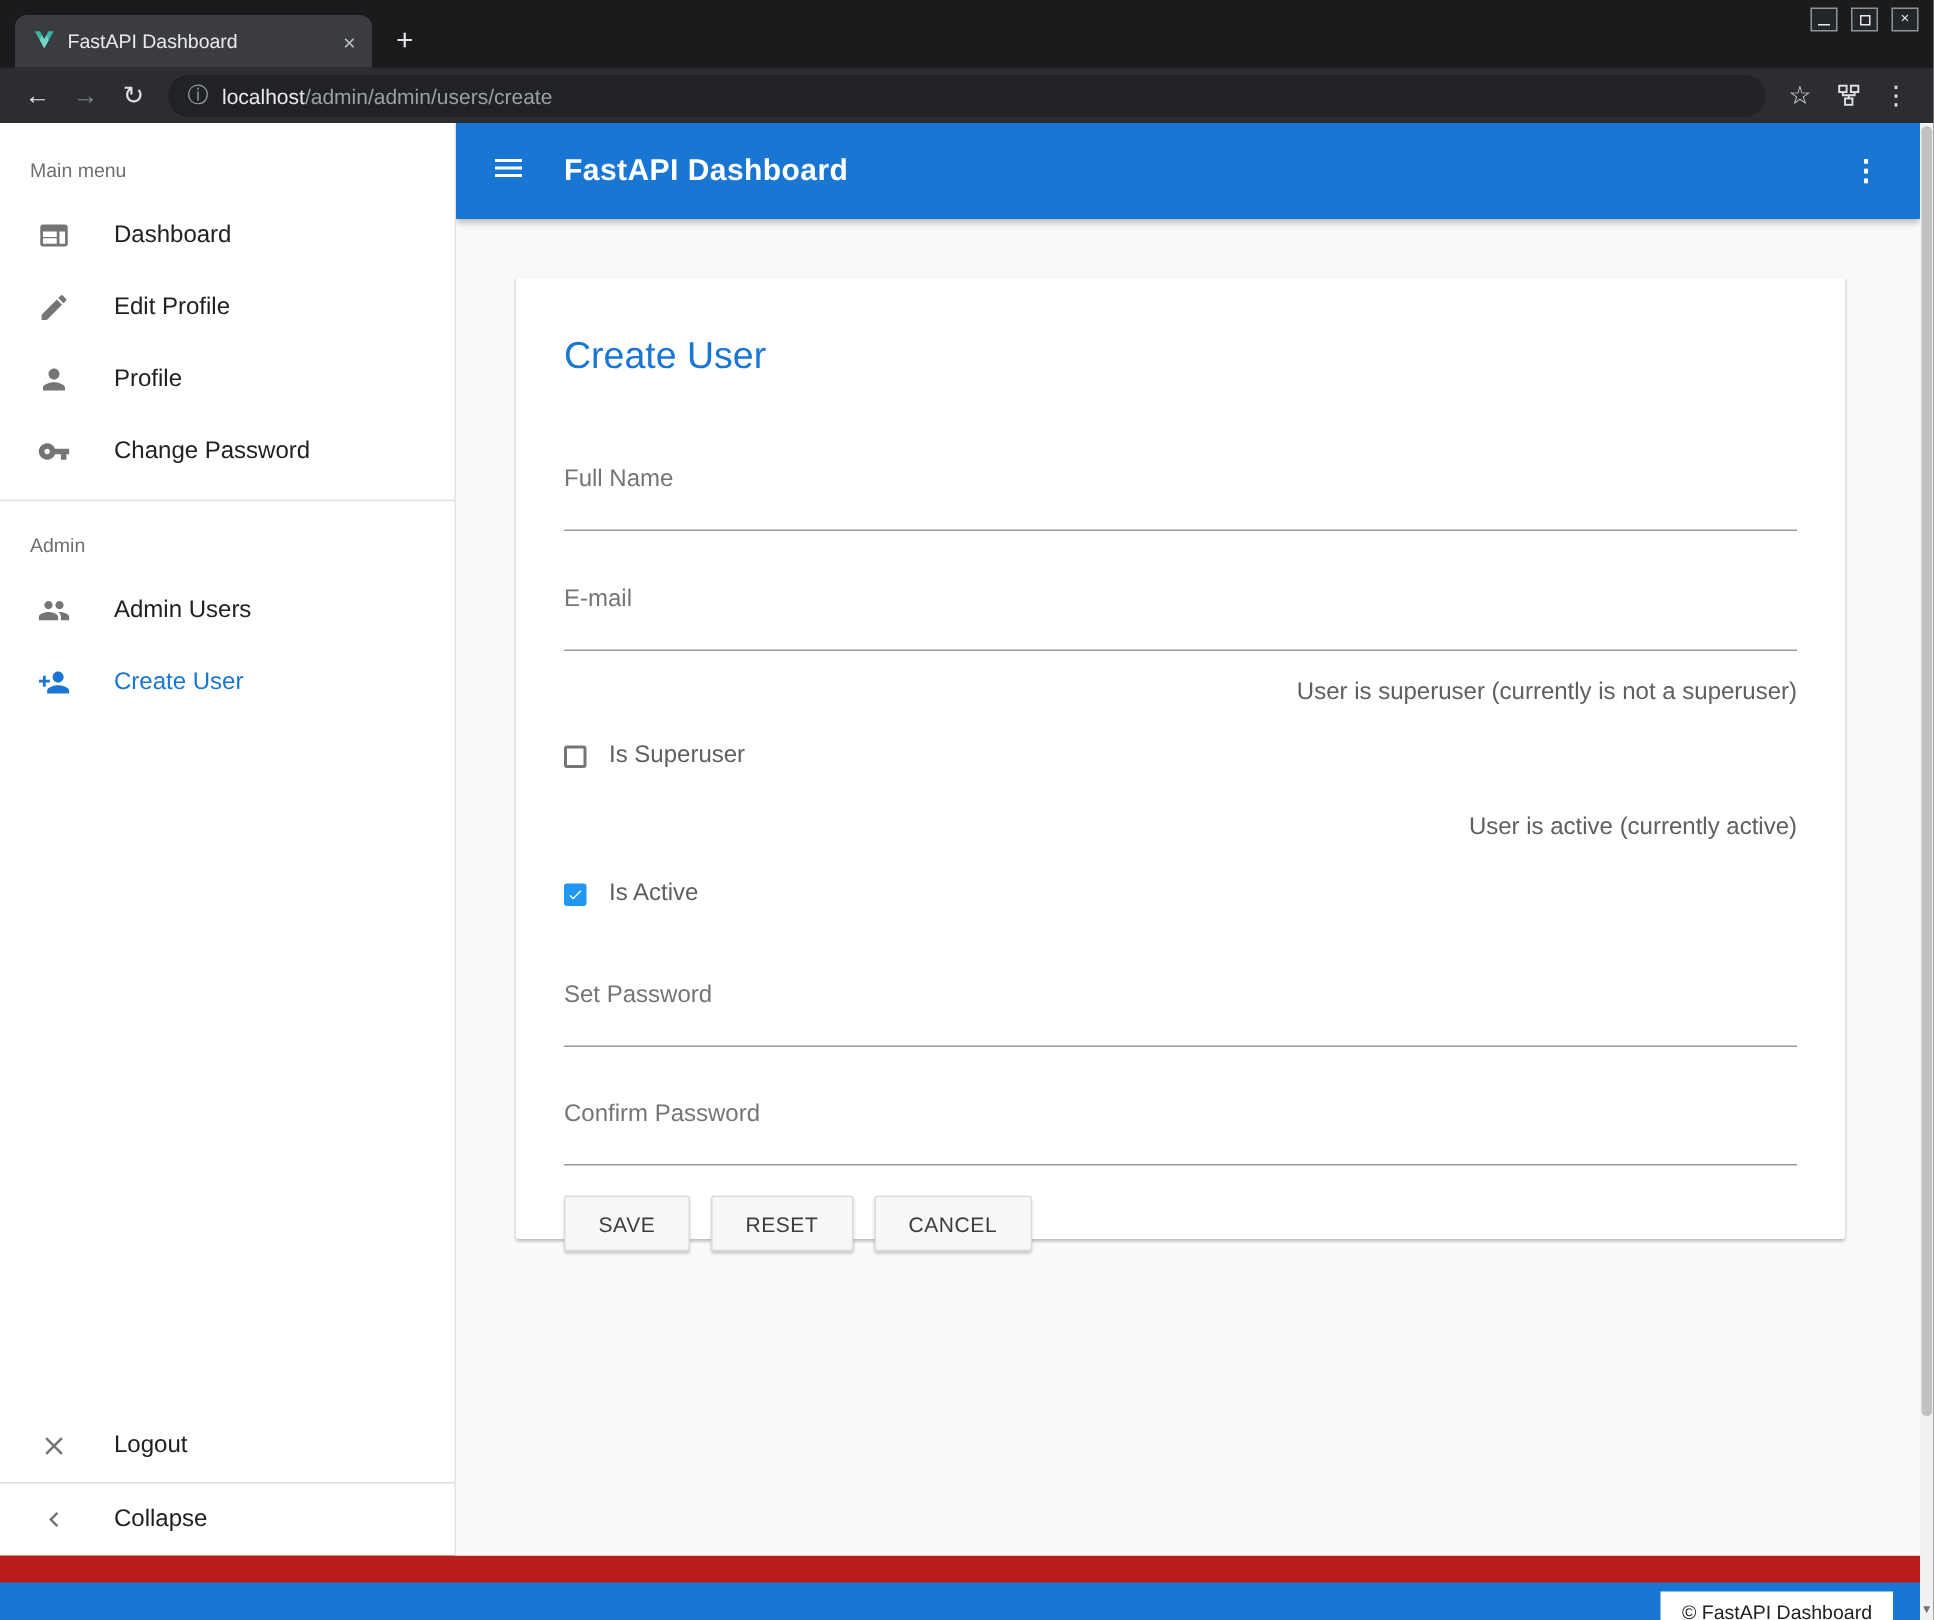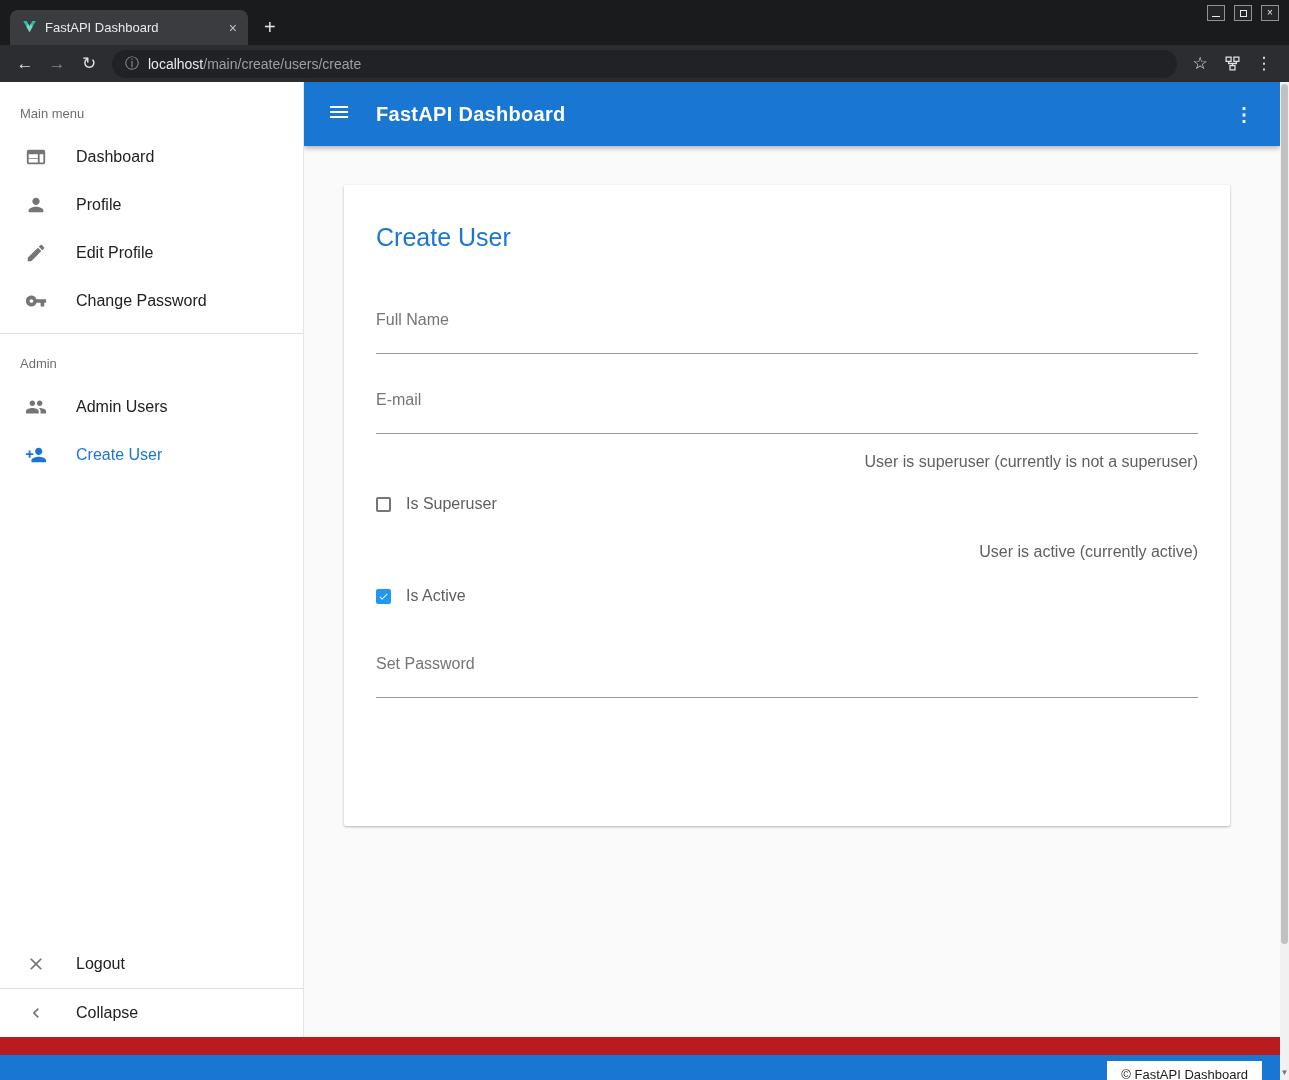--- a/index.html
+++ b/index.html
@@ -154,21 +154,21 @@
       </div>
     <div class="win-btn">×</div>
   </div>
 </div>
 <div class="toolbar">
   <div class="nav-btn">←</div>
   <div class="nav-btn dim">→</div>
   <div class="nav-btn">↻</div>
   <div class="omnibox">
     <span class="info-icon">ⓘ</span>
-    <span class="url"><span class="url-host">localhost</span><span class="url-path">/main/create/users/create</span></span>
+    <span class="url"><span class="url-host">localhost</span><span class="url-path">/admin/admin/users/create</span></span>
   </div>
   <div class="nav-btn">☆</div>
   <div class="nav-btn">
     <svg width="17" height="17" viewBox="0 0 24 24" fill="none" stroke="#dfe1e4" stroke-width="1.8">
         <rect x="3" y="3" width="7" height="6"></rect>
         <rect x="14" y="3" width="7" height="6"></rect>
         <rect x="8.5" y="15" width="7" height="6"></rect>
         <path d="M6.5 9v3h11V9M12 12v3"></path>
       </svg>
   </div>
@@ -185,33 +185,33 @@
         <svg width="22" height="22" viewBox="0 0 24 24">
             <path d="M20 4H4c-1.1 0-1.99.9-1.99 2L2 18c0 1.1.9 2 2 2h16c1.1 0 2-.9 2-2V6c0-1.1-.9-2-2-2zm0 14h-4V9h4v9zM4 9h10v4H4V9zm0 5h10v4H4v-4z"></path>
           </svg>
       </span>
       <span class="mi-label">Dashboard</span>
     </div>
 
     <div class="menu-item">
       <span class="mi-icon">
         <svg width="22" height="22" viewBox="0 0 24 24">
+            <path d="M3 17.25V21h3.75L17.81 9.94l-3.75-3.75L3 17.25zM20.71 7.04c.39-.39.39-1.02 0-1.41l-2.34-2.34a.9959.9959 0 0 0-1.41 0l-1.83 1.83 3.75 3.75 1.83-1.83z"></path>
+          </svg>
+      </span>
+      <span class="mi-label">Edit Profile</span>
+    </div>
+
+    <div class="menu-item">
+      <span class="mi-icon">
+        <svg width="22" height="22" viewBox="0 0 24 24">
             <path d="M12 12c2.21 0 4-1.79 4-4s-1.79-4-4-4-4 1.79-4 4 1.79 4 4 4zm0 2c-2.67 0-8 1.34-8 4v2h16v-2c0-2.66-5.33-4-8-4z"></path>
           </svg>
       </span>
       <span class="mi-label">Profile</span>
-    </div>
-
-    <div class="menu-item">
-      <span class="mi-icon">
-        <svg width="22" height="22" viewBox="0 0 24 24">
-            <path d="M3 17.25V21h3.75L17.81 9.94l-3.75-3.75L3 17.25zM20.71 7.04c.39-.39.39-1.02 0-1.41l-2.34-2.34a.9959.9959 0 0 0-1.41 0l-1.83 1.83 3.75 3.75 1.83-1.83z"></path>
-          </svg>
-      </span>
-      <span class="mi-label">Edit Profile</span>
     </div>
 
     <div class="menu-item">
       <span class="mi-icon">
         <svg width="22" height="22" viewBox="0 0 24 24">
             <path d="M12.65 10C11.83 7.67 9.61 6 7 6c-3.31 0-6 2.69-6 6s2.69 6 6 6c2.61 0 4.83-1.67 5.65-4H17v4h4v-4h2v-4H12.65zM7 14c-1.1 0-2-.9-2-2s.9-2 2-2 2 .9 2 2-.9 2-2 2z"></path>
           </svg>
       </span>
       <span class="mi-label">Change Password</span>
     </div>
@@ -294,21 +294,27 @@
         <div class="check-row cr-2">
           <span class="checkbox checked">
             <svg width="13" height="13" viewBox="0 0 24 24" fill="#fff">
                 <path d="M9 16.17 4.83 12l-1.42 1.41L9 19 21 7l-1.41-1.41z"></path>
               </svg>
           </span>
           <span class="check-label">Is Active</span>
         </div>
 
         <input class="text-field tf-3" type="text" placeholder="Set Password" style="">
-
+        <input class="text-field tf-4" type="text" placeholder="Confirm Password" style="">
+
+        <div class="btn-row">
+          <button class="btn">SAVE</button>
+          <button class="btn">RESET</button>
+          <button class="btn">CANCEL</button>
+        </div>
       </div>
     </div>
   </div>
 
   <div class="footer">
     <div class="copyright">© FastAPI Dashboard</div>
   </div>
 </div>
 
 <div class="scrollbar">

